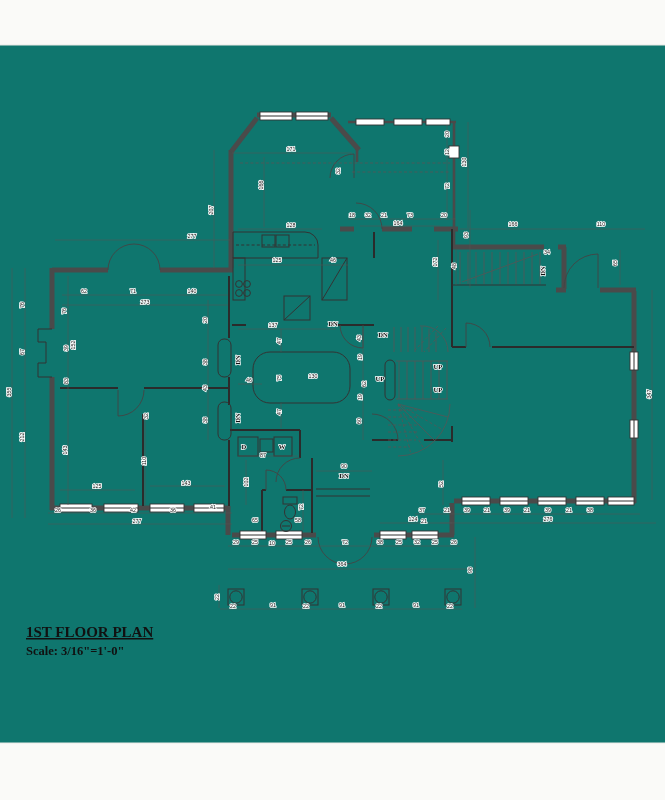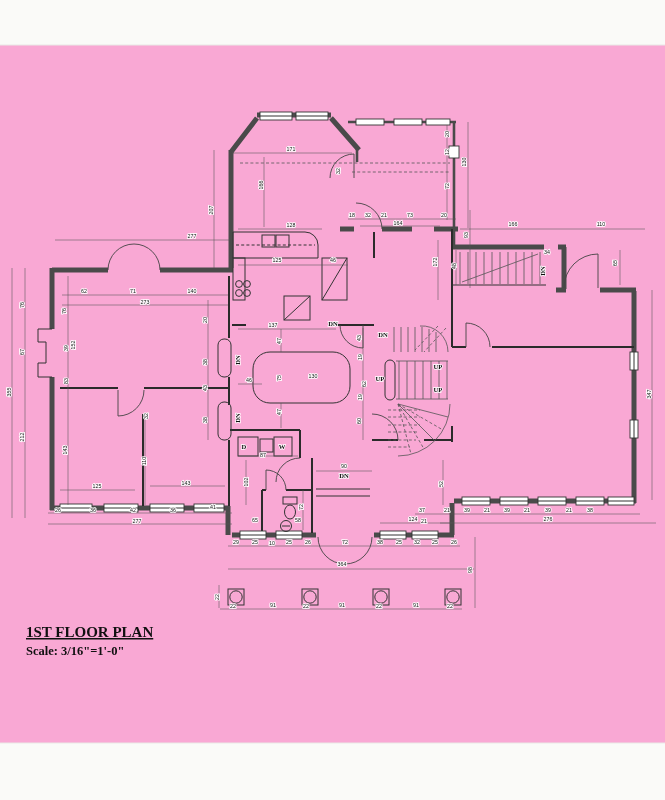--- a/index.html
+++ b/index.html
@@ -1,16 +1,16 @@
 <!DOCTYPE html>
 <html><head>
 <meta charset="utf-8">
 <style>
   html,body{margin:0;padding:0;background:#fff;}
-  #stage{position:relative;width:665px;height:800px;background:#f9a8d4;overflow:hidden;
+  #stage{position:relative;width:665px;height:800px;background:#0f766e;overflow:hidden;
          font-family:"Liberation Sans",sans-serif;}
   svg{position:absolute;left:0;top:0;}
   .wx{stroke:#4a4a4a;stroke-width:5;fill:none;}
   .wb{stroke:#4a4a4a;stroke-width:2.6;fill:none;}
   .wi{stroke:#2b2b2b;stroke-width:2;fill:none;}
   .fx{stroke:#333;stroke-width:1;fill:none;}
   .dr{stroke:#444;stroke-width:.9;fill:none;}
   .st{stroke:#555;stroke-width:.8;fill:none;}
   .dash{stroke-dasharray:3 2.2;}
   .dl{stroke:#555;stroke-width:.55;fill:none;}

